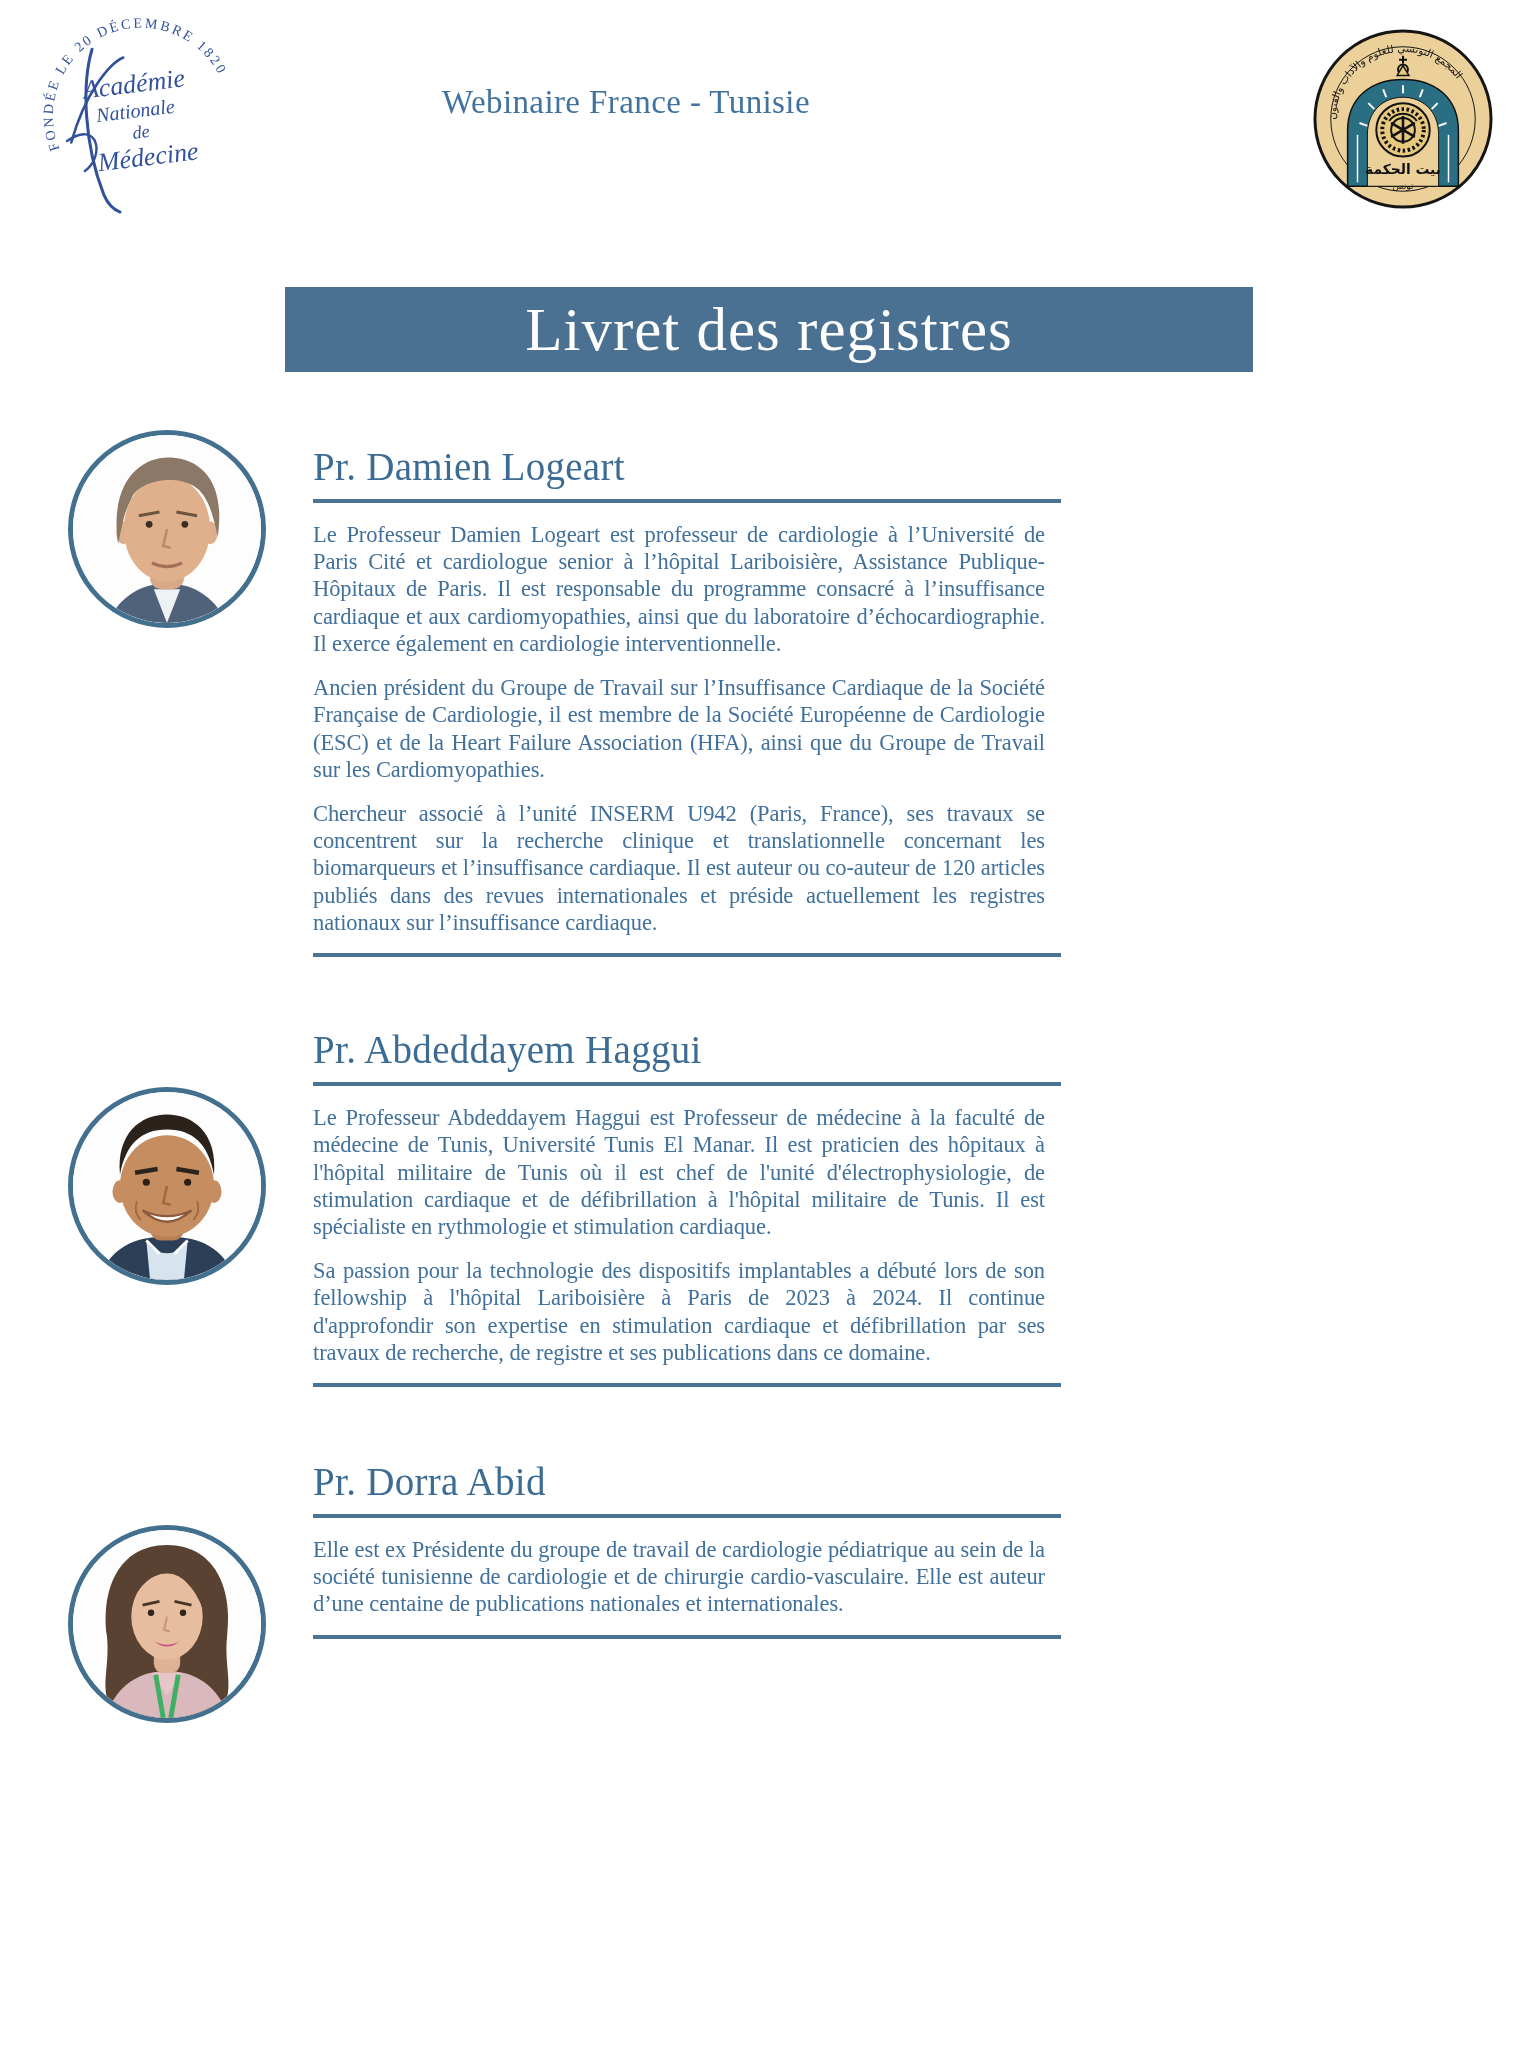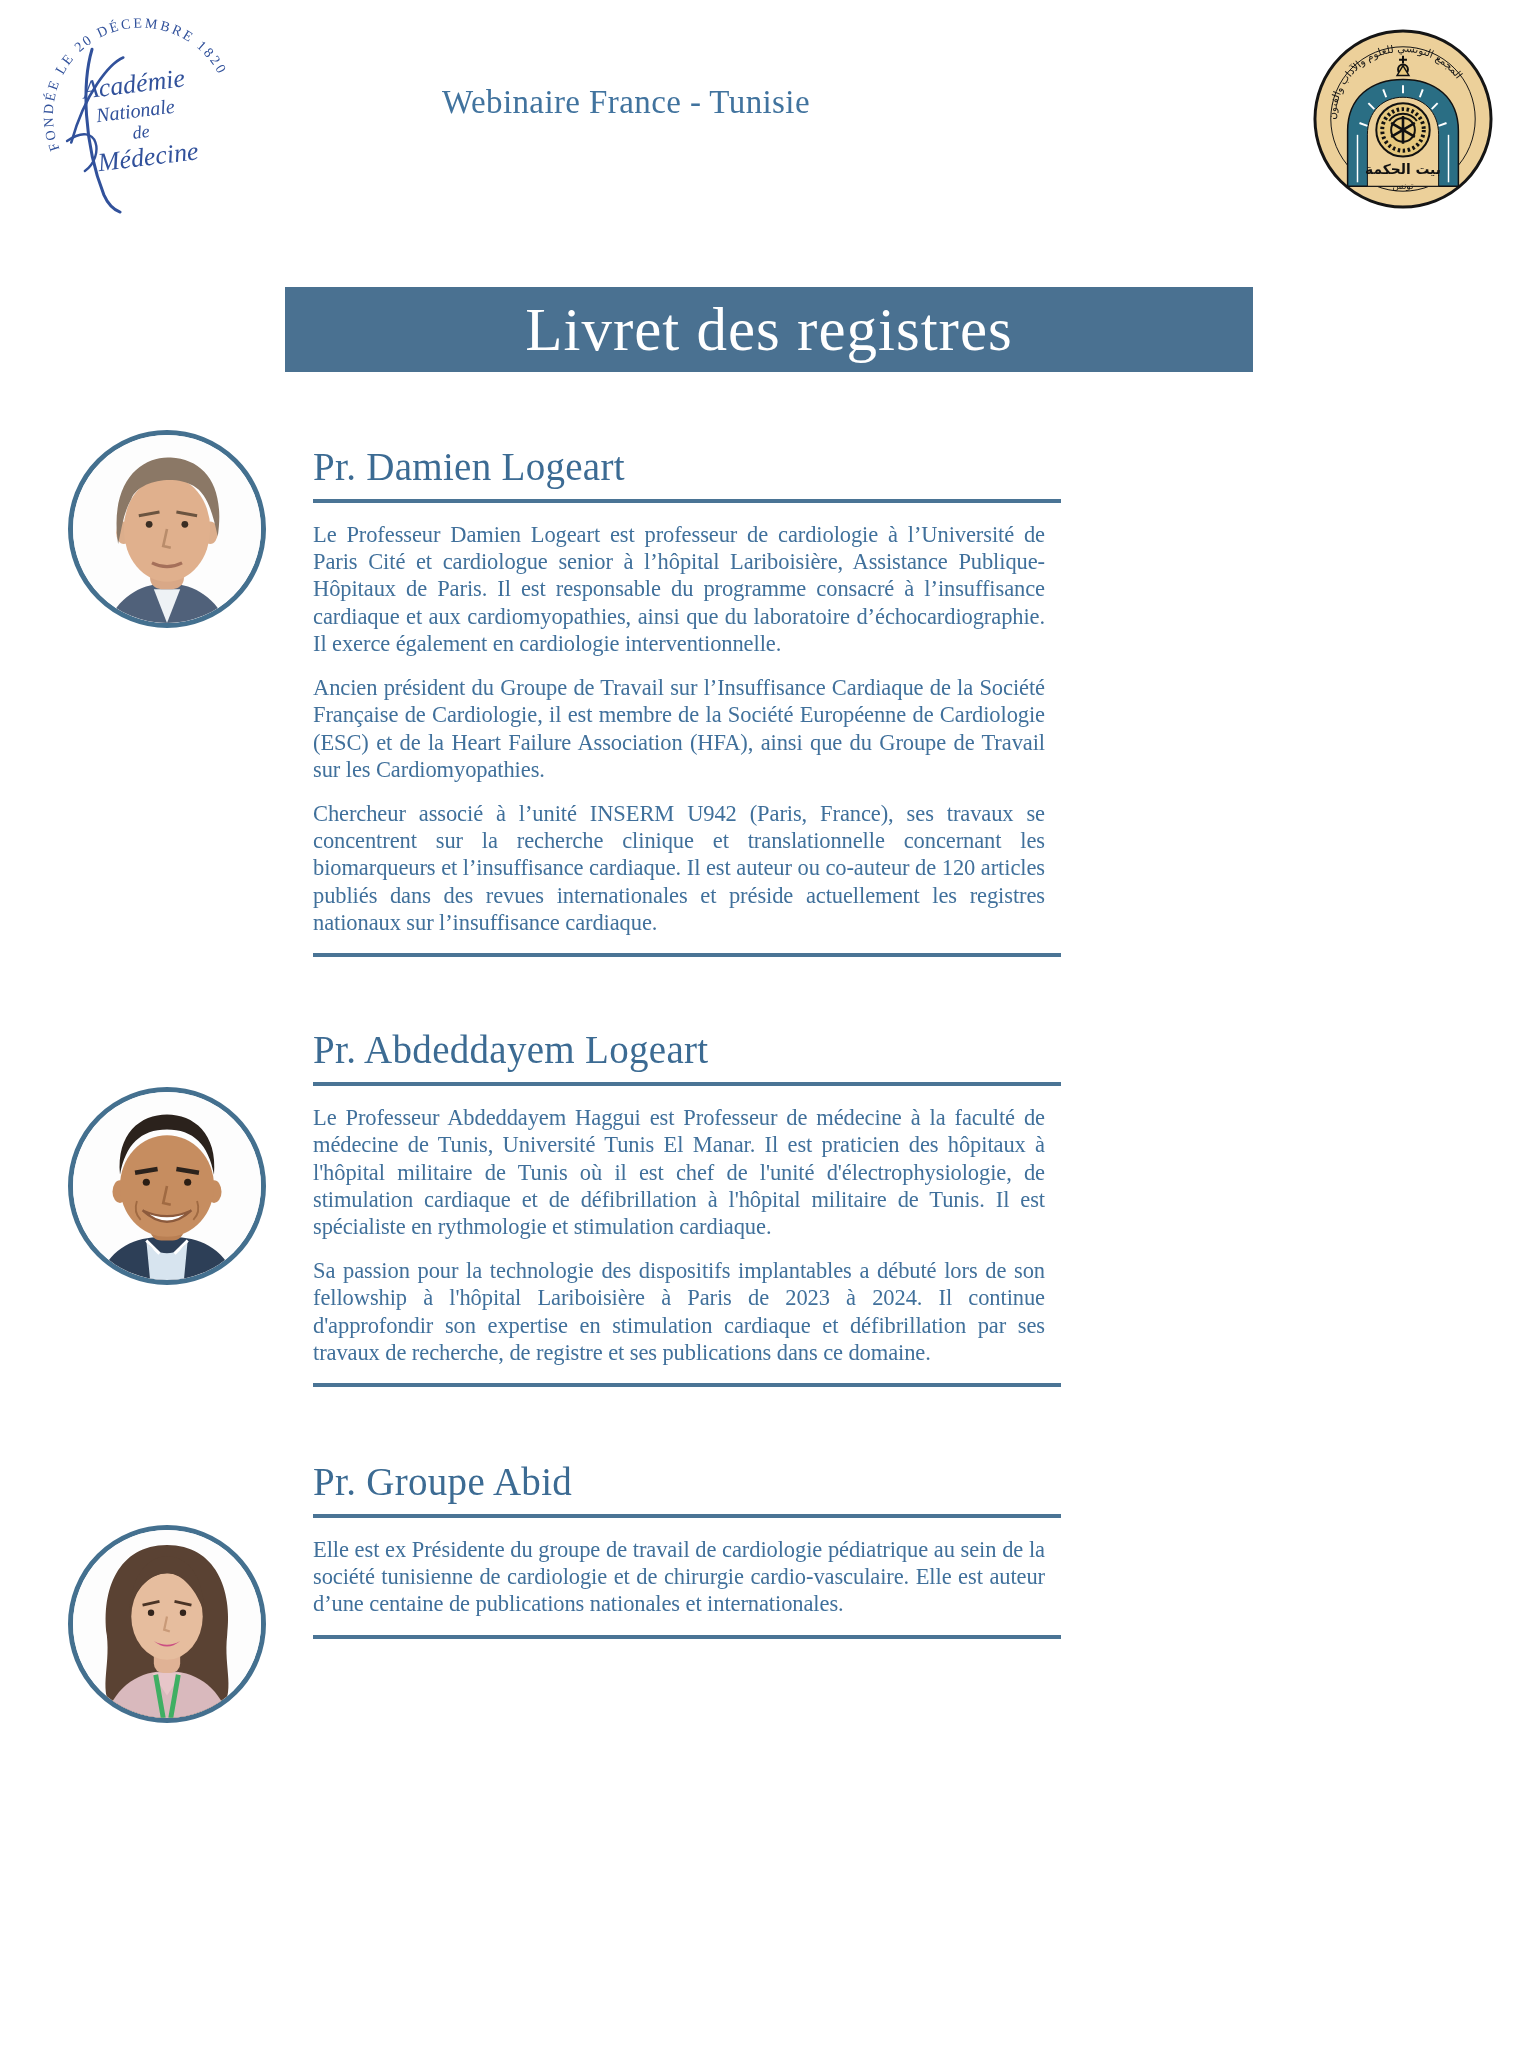--- a/index.html
+++ b/index.html
@@ -170,21 +170,21 @@
           <ellipse cx="50" cy="50" rx="25" ry="27" fill="#c68d60"></ellipse>
           <path d="M25,44 C23,22 36,12 50,12 C64,12 77,22 75,44 C72,28 64,20 50,20 C36,20 28,28 25,44 Z" fill="#2b221c"></path>
           <path d="M33,43 L45,41 M55,41 L67,43" stroke="#2b221c" stroke-width="2.4" fill="none"></path>
           <circle cx="39" cy="48" r="1.9" fill="#2b1e14"></circle>
           <circle cx="61" cy="48" r="1.9" fill="#2b1e14"></circle>
           <path d="M50,50 L48,59 L52,60" stroke="#a06a42" stroke-width="1.4" fill="none"></path>
           <path d="M37,63 Q50,75 63,63 Q50,69 37,63 Z" fill="#ffffff" stroke="#8c5a3c" stroke-width="1.2"></path>
           <path d="M34,58 Q32,64 36,68 M66,58 Q68,64 64,68" stroke="#a06a42" stroke-width="1" fill="none"></path>
         </svg>
       </div>
-      <h2 class="speaker-name">Pr. Abdeddayem Logeart</h2>
+      <h2 class="speaker-name">Pr. Abdeddayem Haggui</h2>
       <div class="rule"></div>
       <p class="bio">Le Professeur Abdeddayem Haggui est Professeur de médecine à la faculté de médecine de Tunis, Université Tunis El Manar. Il est praticien des hôpitaux à l'hôpital militaire de Tunis où il est chef de l'unité d'électrophysiologie, de stimulation cardiaque et de défibrillation à l'hôpital militaire de Tunis. Il est spécialiste en rythmologie et stimulation cardiaque.</p>
       <p class="bio">Sa passion pour la technologie des dispositifs implantables a débuté lors de son fellowship à l'hôpital Lariboisière à Paris de 2023 à 2024. Il continue d'approfondir son expertise en stimulation cardiaque et défibrillation par ses travaux de recherche, de registre et ses publications dans ce domaine.</p>
       <div class="rule end"></div>
     </div>
 
     <div class="section sec3">
       <div class="photo">
         <svg viewBox="0 0 100 100">
           <rect width="100" height="100" fill="#fdfdfd"></rect>
@@ -195,20 +195,20 @@
           <rect x="43" y="62" width="14" height="14" rx="5" fill="#e0b295"></rect>
           <ellipse cx="50" cy="46" rx="19" ry="23" fill="#e6bd9e"></ellipse>
           <path d="M30,44 C31,20 43,14 50,14 C58,14 69,20 70,44 C64,28 56,23 50,23 C43,23 33,29 30,44 Z" fill="#5a4233"></path>
           <path d="M37,40 L46,38 M54,38 L63,40" stroke="#4a3426" stroke-width="1.5" fill="none"></path>
           <circle cx="41.5" cy="44" r="1.7" fill="#32241c"></circle>
           <circle cx="58.5" cy="44" r="1.7" fill="#32241c"></circle>
           <path d="M50,46 L48.5,53 L51.5,54" stroke="#c99a78" stroke-width="1.2" fill="none"></path>
           <path d="M43,59 Q50,63 57,59 Q50,65 43,59 Z" fill="#cb4f82"></path>
         </svg>
       </div>
-      <h2 class="speaker-name">Pr. Groupe Abid</h2>
+      <h2 class="speaker-name">Pr. Dorra Abid</h2>
       <div class="rule"></div>
       <p class="bio">Elle est ex Présidente du groupe de travail de cardiologie pédiatrique au sein de la société tunisienne de cardiologie et de chirurgie cardio-vasculaire. Elle est auteur d’une centaine de publications nationales et internationales.</p>
       <div class="rule end"></div>
     </div>
 
   </div>
 </div>
 
 </body></html>

